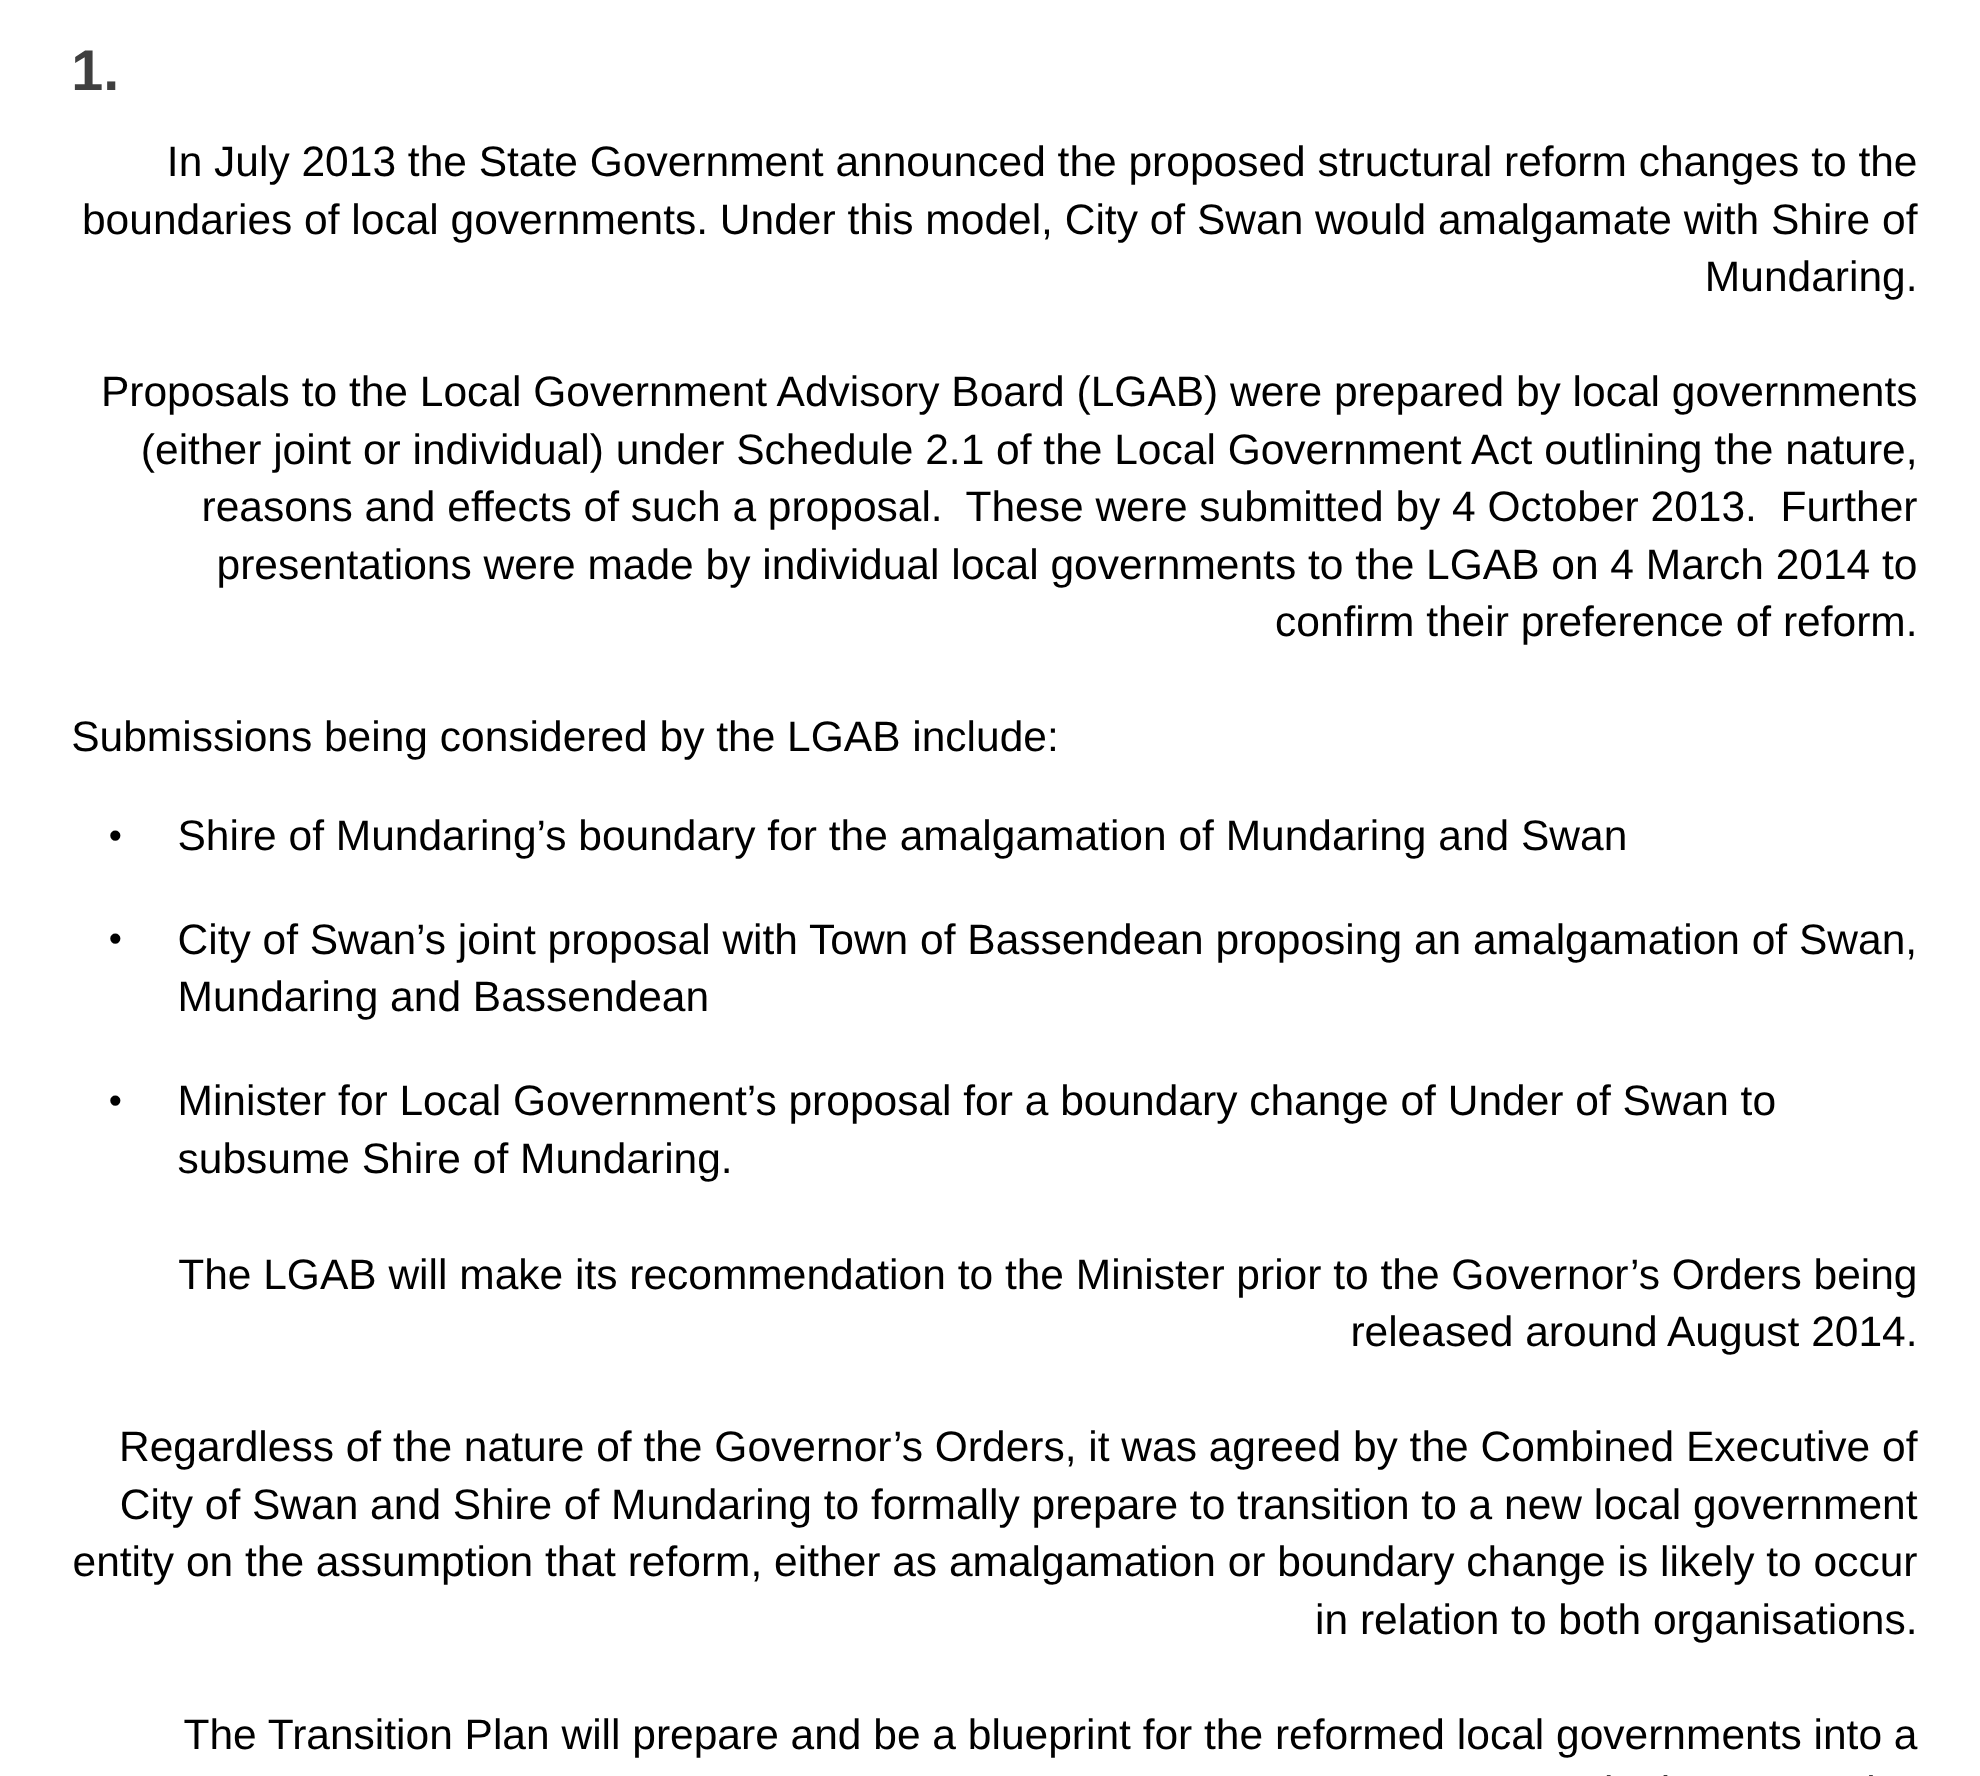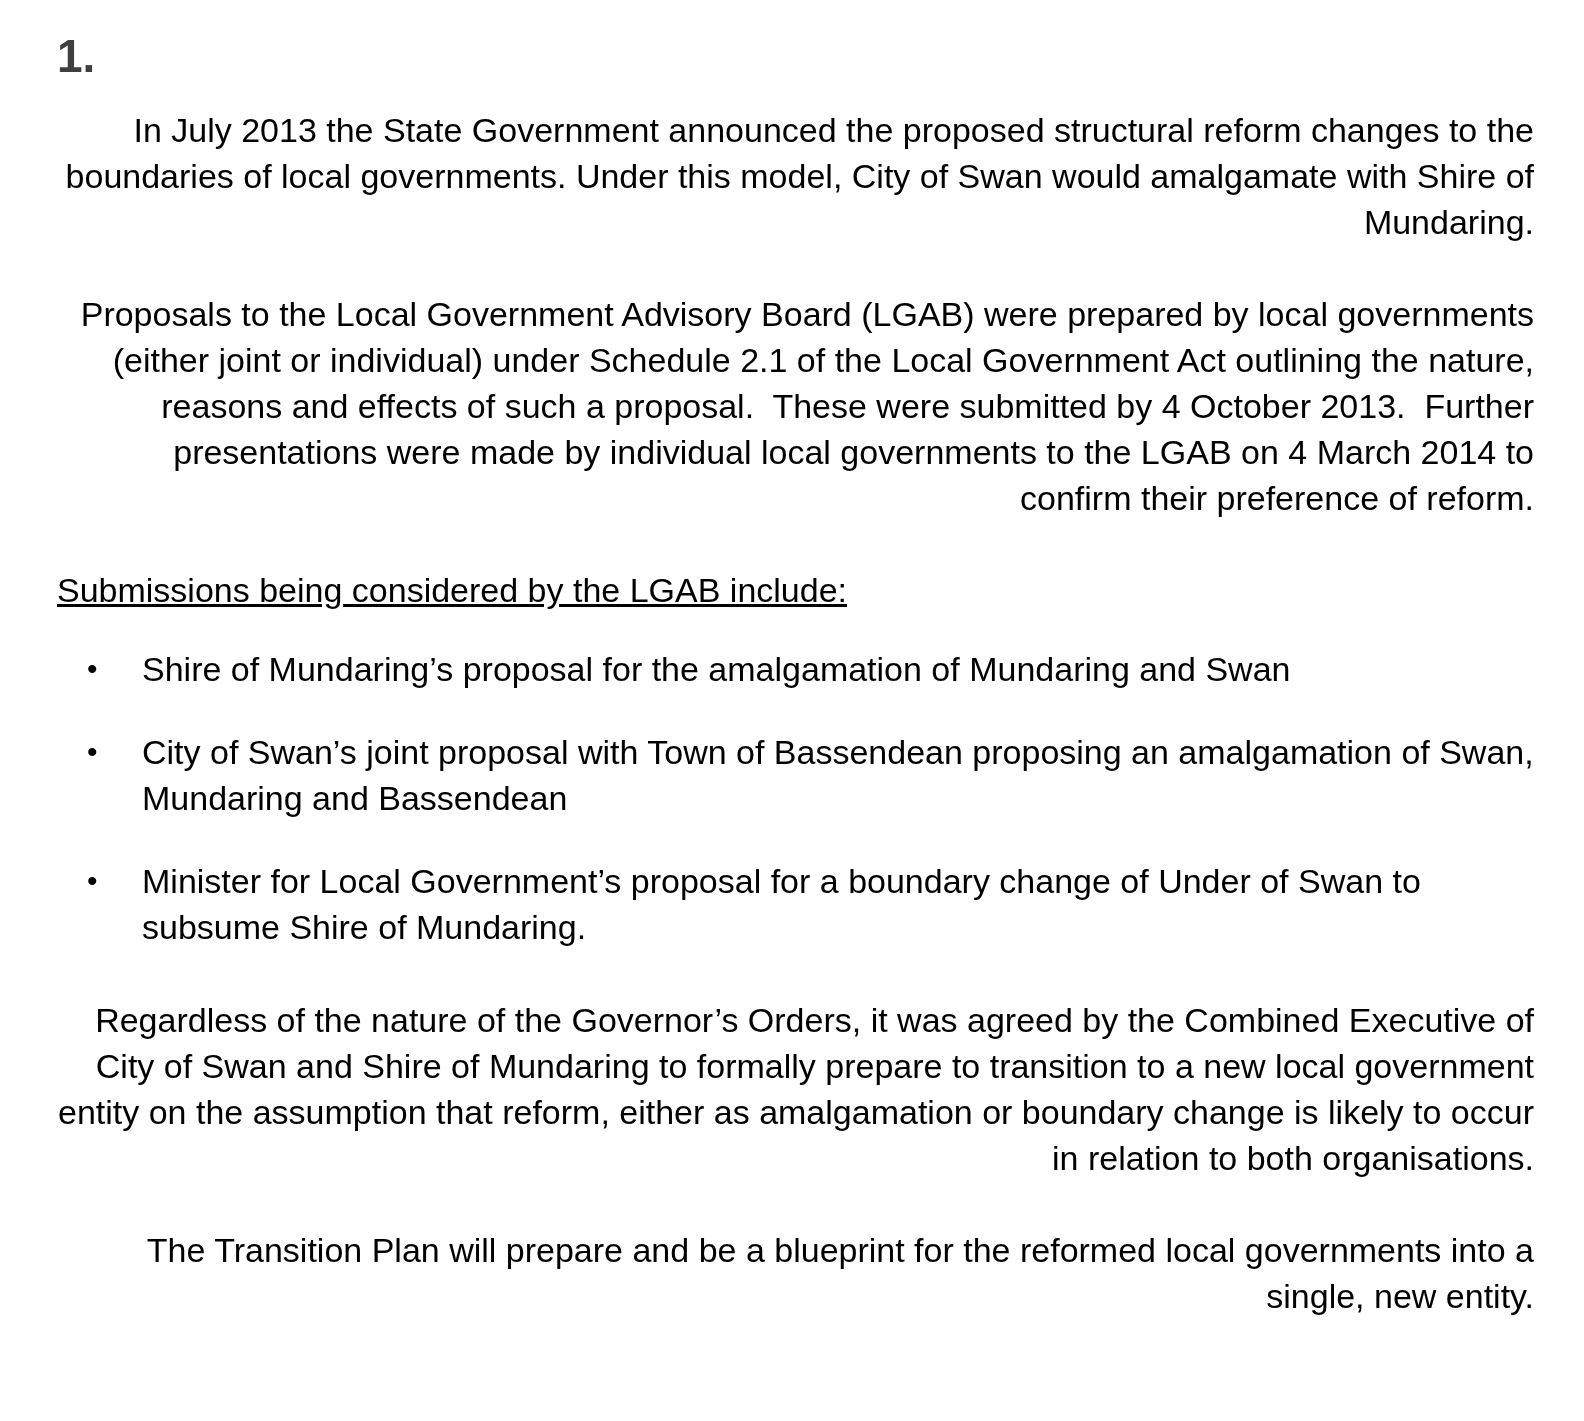--- a/index.html
+++ b/index.html
@@ -37,21 +37,20 @@
     color: #000000;
   }
   p.para {
     margin: 0 0 46px 0;
     white-space: pre-wrap;
     text-align: right;
   }
   p.para-intro {
     margin: 0 0 33px 0;
     white-space: pre-wrap;
-    text-decoration: underline;
   }
   ul.bullet-list {
     list-style: none;
     margin: 0 0 47px 0;
     padding: 0 0 0 30px;
   }
   ul.bullet-list li {
     display: flex;
     align-items: flex-start;
     margin: 0 0 37px 0;
@@ -82,32 +81,33 @@
 
     <p class="para">In July 2013 the State Government announced the proposed structural reform changes to the boundaries of local governments. Under this model, City of Swan would amalgamate with Shire of Mundaring.</p>
 
     <p class="para">Proposals to the Local Government Advisory Board (LGAB) were prepared by local governments (either joint or individual) under Schedule 2.1 of the Local Government Act outlining the nature, reasons and effects of such a proposal.  These were submitted by 4 October 2013.  Further presentations were made by individual local governments to the LGAB on 4 March 2014 to confirm their preference of reform.</p>
 
     <p class="para-intro">Submissions being considered by the LGAB include:</p>
 
     <ul class="bullet-list">
       <li>
         <span class="bullet-marker">•</span>
-        <span class="bullet-text">Shire of Mundaring’s proposal for the amalgamation of Mundaring and Swan</span>
+        <span class="bullet-text">Shire of Mundaring’s boundary for the amalgamation of Mundaring and Swan</span>
       </li>
       <li>
         <span class="bullet-marker">•</span>
         <span class="bullet-text">City of Swan’s joint proposal with Town of Bassendean proposing an amalgamation of Swan, Mundaring and Bassendean</span>
       </li>
       <li>
         <span class="bullet-marker">•</span>
         <span class="bullet-text">Minister for Local Government’s proposal for a boundary change of Under of Swan to subsume Shire of Mundaring.</span>
       </li>
     </ul>
 
+    <p class="para">The LGAB will make its recommendation to the Minister prior to the Governor’s Orders being released around August 2014.</p>
 
     <p class="para">Regardless of the nature of the Governor’s Orders, it was agreed by the Combined Executive of City of Swan and Shire of Mundaring to formally prepare to transition to a new local government entity on the assumption that reform, either as amalgamation or boundary change is likely to occur in relation to both organisations.</p>
 
     <p class="para">The Transition Plan will prepare and be a blueprint for the reformed local governments into a single, new entity.</p>
 
   </div>
 
 </div>
 
 </body></html>

